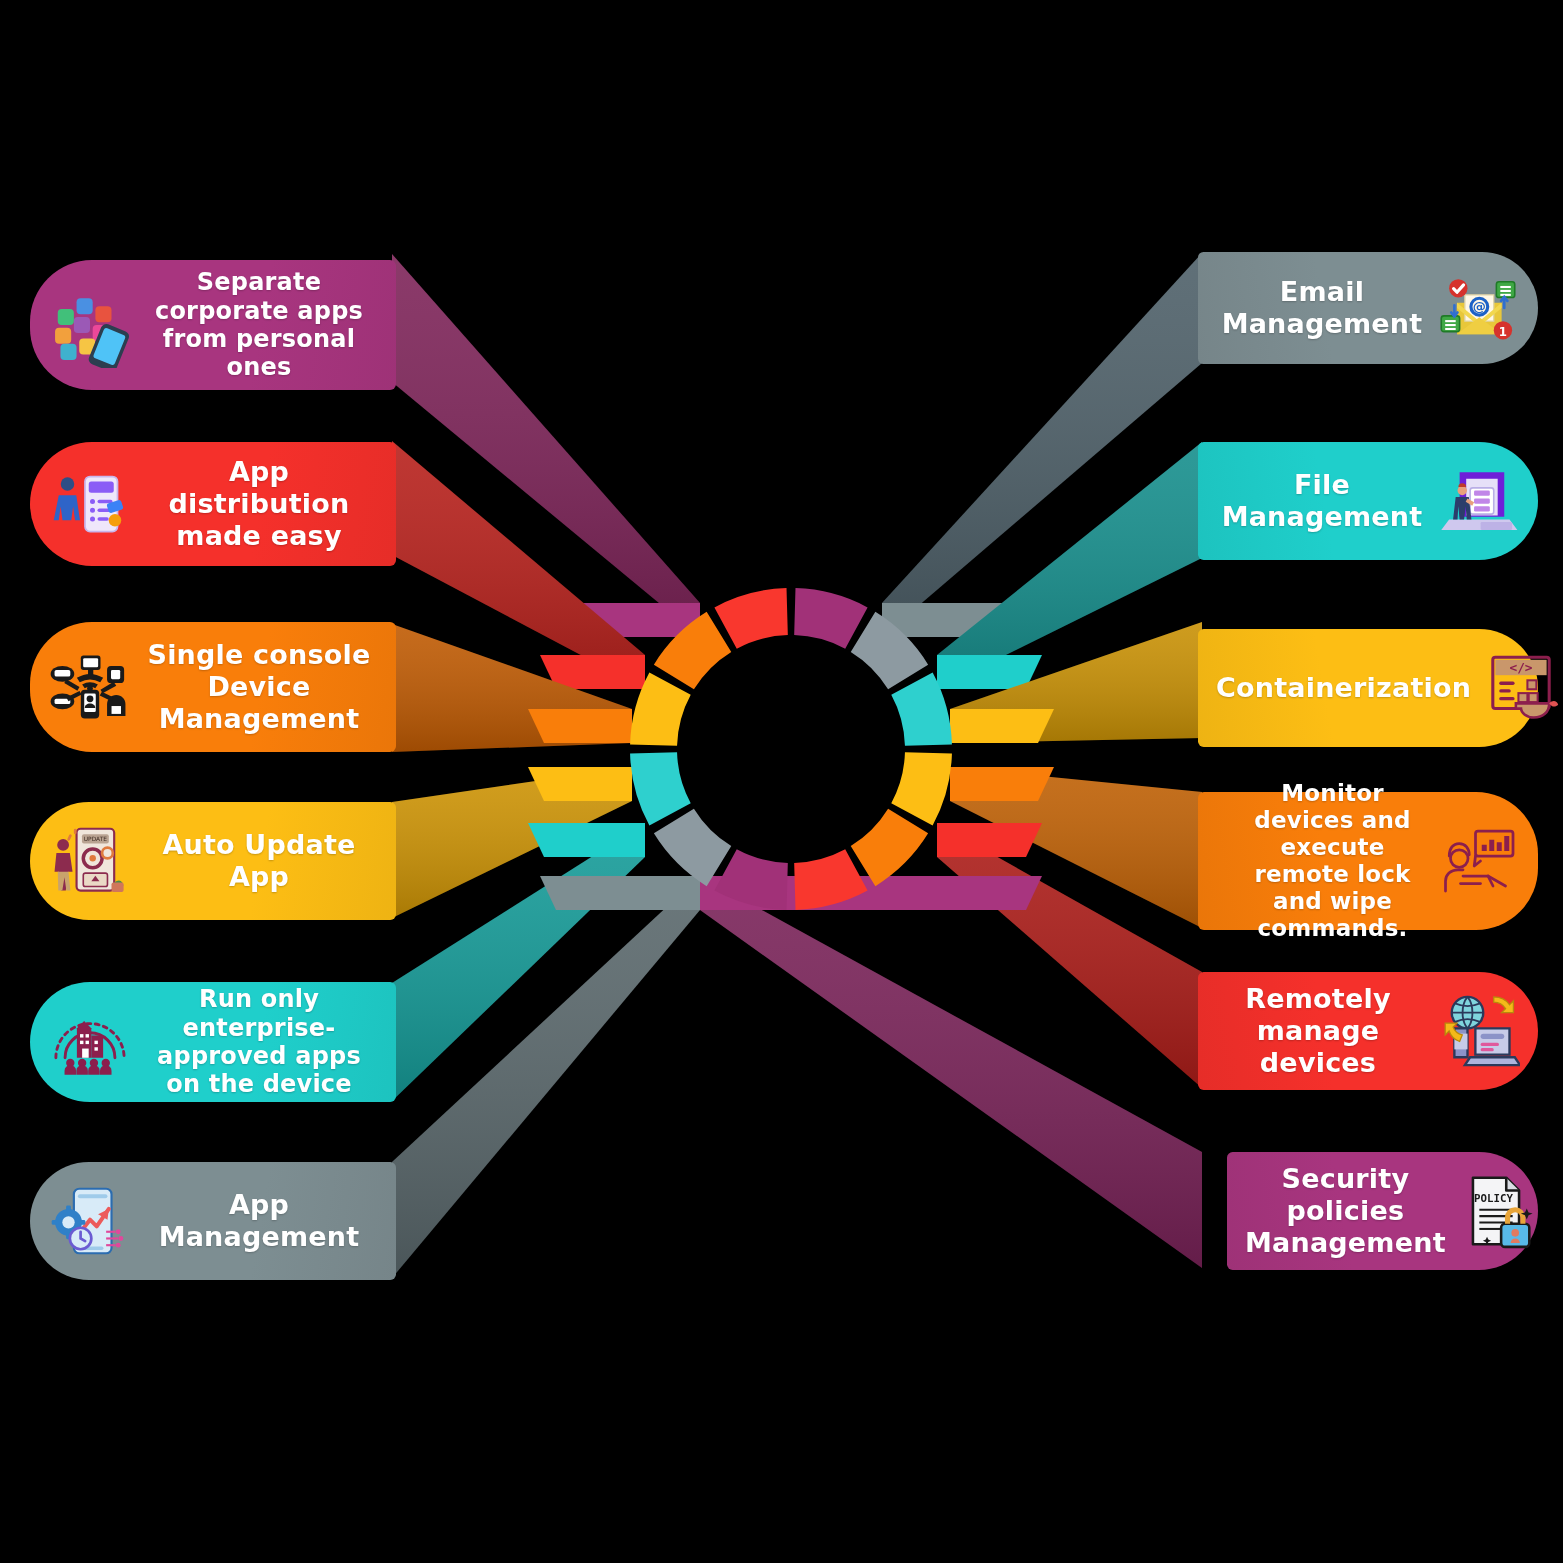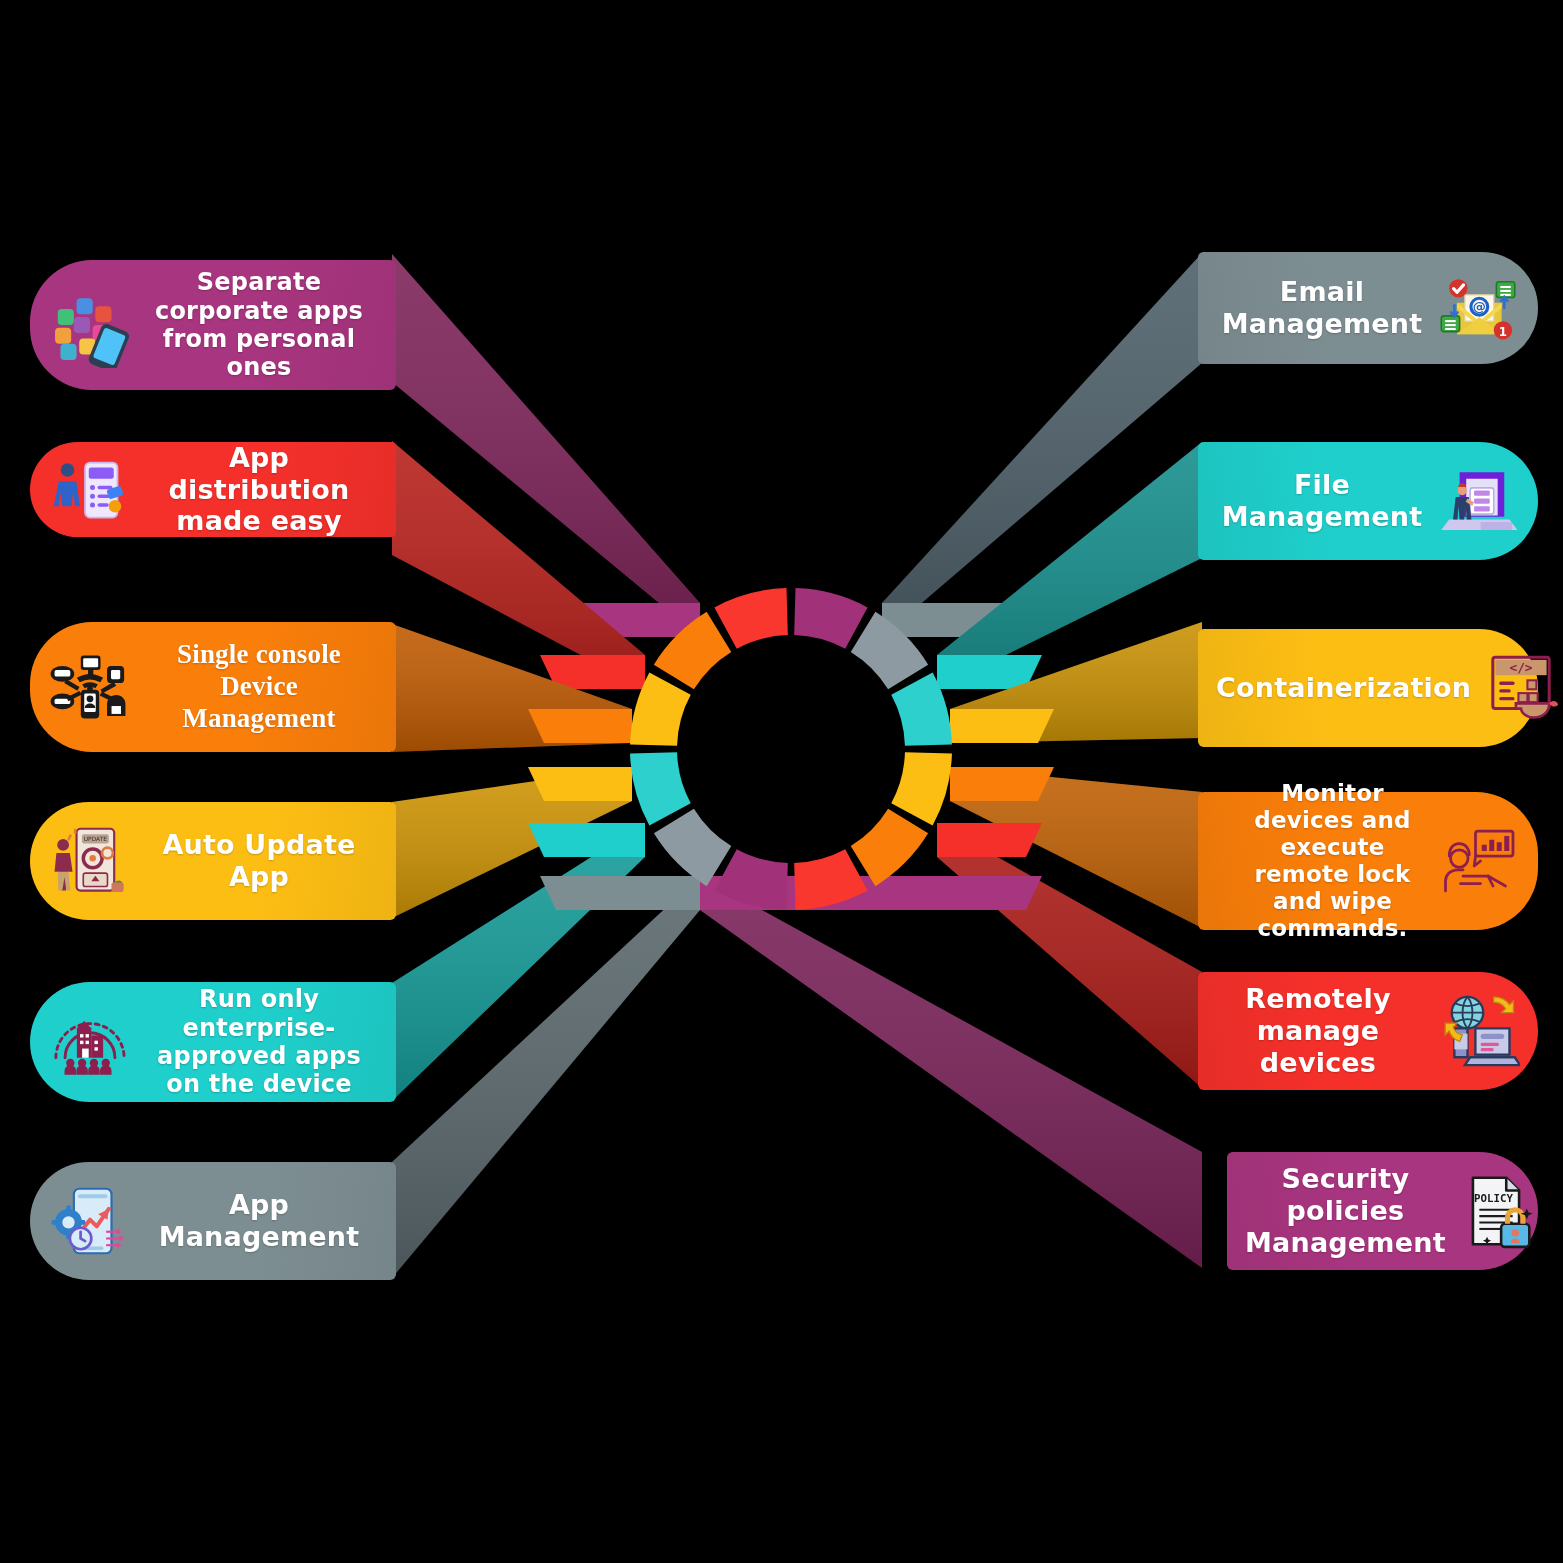--- a/index.html
+++ b/index.html
@@ -133,21 +133,21 @@
               <rect x="36" y="32" width="22" height="32" rx="4" fill="#2C3E50"></rect>
               <rect x="38.5" y="35" width="17" height="24" rx="2" fill="#4FC3F7"></rect>
             </g>
           </g>
         </svg>
       </span>
       <span class="bar-label small">Separate corporate apps from personal ones</span>
     </div>
   </div>
 
-  <div class="bar left" style="left:30px;top:442px;width:366px;height:95px;">
+  <div class="bar left" style="left:30px;top:442px;width:366px;height:124px;">
     <div class="bar-body" style="background: linear-gradient(100deg, rgb(245, 48, 43) 0%, rgb(245, 48, 43) 62%, rgb(230, 45, 40) 100%);">
       <span class="bar-icon">
         <svg viewBox="0 0 64 64" width="80" height="80">
           <rect x="28" y="10" width="26" height="44" rx="4" fill="#EFE7FB" stroke="#C9B6EC" stroke-width="1.4"></rect>
           <rect x="31" y="14" width="20" height="9" rx="2" fill="#8B5CF6"></rect>
           <g fill="#8B5CF6">
             <circle cx="34" cy="30" r="2"></circle>
               <rect x="38" y="28.6" width="12" height="2.8" rx="1.4"></rect>
             <circle cx="34" cy="37" r="2"></circle>
               <rect x="38" y="35.6" width="12" height="2.8" rx="1.4"></rect>
@@ -160,21 +160,21 @@
           </g>
           <rect x="46" y="30" width="12" height="8" rx="2" fill="#3B82F6" transform="rotate(-18 52 34)"></rect>
           <circle cx="52" cy="45" r="5" fill="#F59E0B"></circle>
         </svg>
       </span>
       <span class="bar-label">App distribution made easy</span>
     </div>
   </div>
 
   <div class="bar left" style="left:30px;top:622px;width:366px;height:130px;">
-    <div class="bar-body" style="background: linear-gradient(100deg, rgb(249, 126, 10) 0%, rgb(249, 126, 10) 62%, rgb(234, 118, 9) 100%); font-family: Liberation Serif, serif;">
+    <div class="bar-body" style="background: linear-gradient(100deg, rgb(249, 126, 10) 0%, rgb(249, 126, 10) 62%, rgb(234, 118, 9) 100%);">
       <span class="bar-icon">
         <svg viewBox="0 0 64 64" width="84" height="84">
           <g fill="#1A1A1A">
             <rect x="25" y="34" width="14" height="22" rx="3"></rect>
             <rect x="27.6" y="37" width="8.8" height="14" rx="1" fill="#fff"></rect>
             <circle cx="32" cy="41" r="2.6"></circle>
             <path d="M28 48c0-2.2 1.8-3.4 4-3.4s4 1.2 4 3.4z"></path>
             <rect x="25" y="8" width="15" height="11" rx="2"></rect>
             <rect x="30.5" y="19" width="4" height="4"></rect>
             <rect x="26.8" y="10" width="11.4" height="7" rx="1" fill="#fff"></rect>

